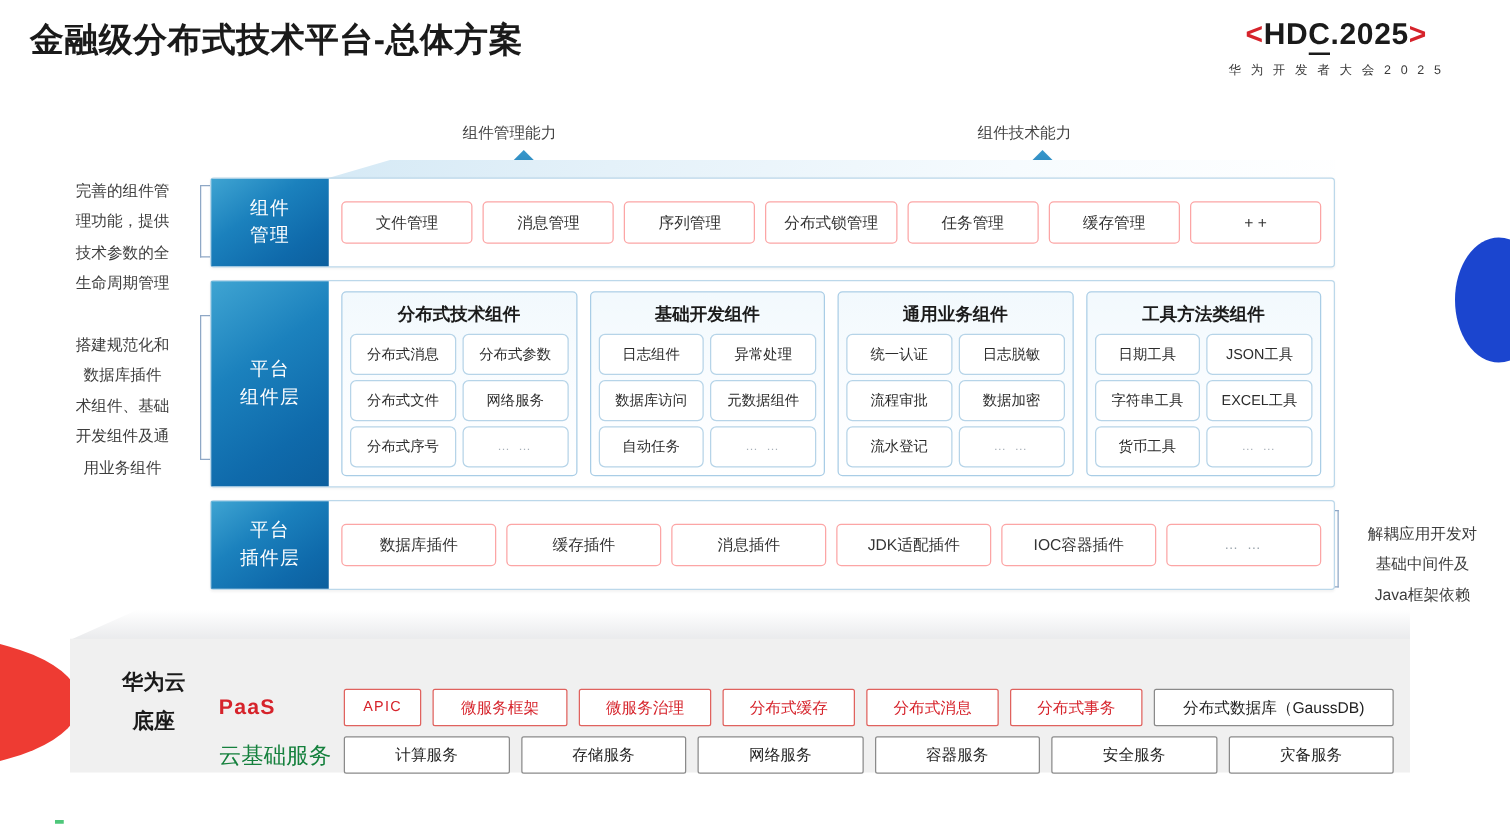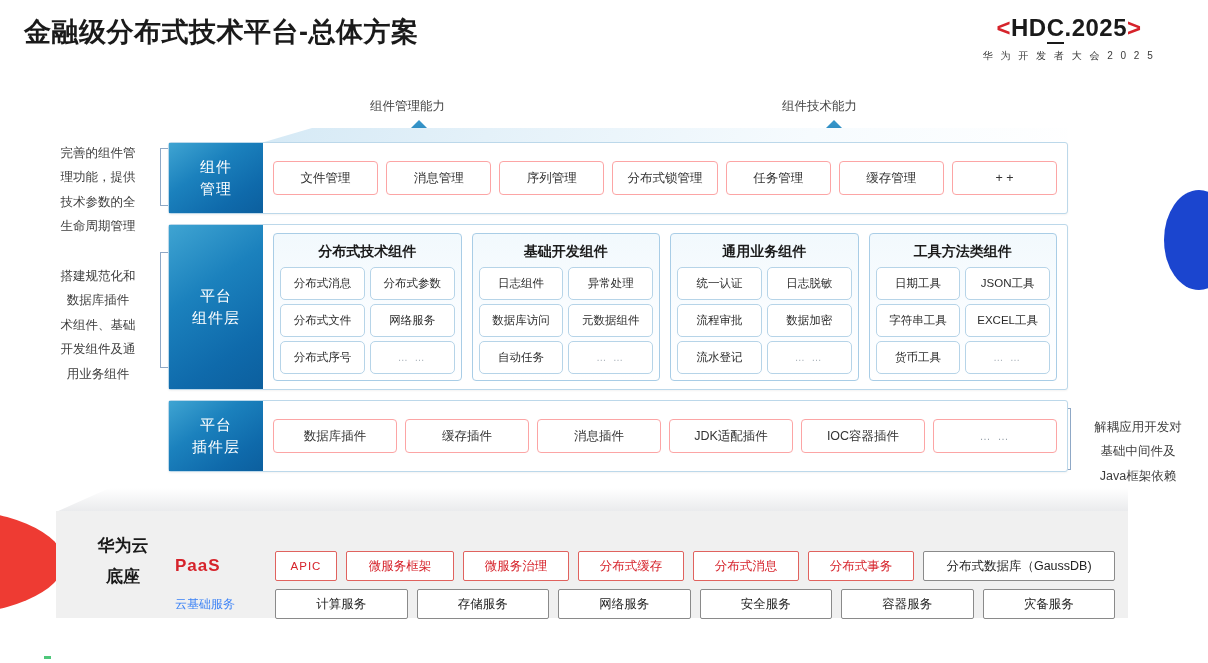--- a/index.html
+++ b/index.html
@@ -194,21 +194,21 @@
   }
   #base-row-paas { left: 175px; top: 529px; width: 940px; }
   #base-row-infra { left: 175px; top: 567px; width: 940px; }
 
   .base-row-label {
     width: 92px; flex: 0 0 92px;
     display: flex; align-items: center; justify-content: flex-start;
     white-space: nowrap;
   }
   #paas-label { font-size: 17px; font-weight: bold; color: #d6232b; letter-spacing: 1px; }
-  #infra-label { font-size: 12px; color: #3b82f6; }
+  #infra-label { font-size: 18px; color: #15803d; }
 
   .base-chips { flex: 1; display: flex; gap: 9px; align-items: stretch; }
   .base-chip {
     height: 30px;
     border-radius: 2px;
     display: flex; align-items: center; justify-content: center;
     font-size: 12.5px; white-space: nowrap;
     background: #ffffff;
   }
   .base-chip.red { border: 1.5px solid #e0625e; color: #d6232b; }
@@ -394,17 +394,17 @@
 </div>
 
 <div class="base-row" id="base-row-infra">
   <div class="base-row-label">
     <span id="infra-label">云基础服务</span>
   </div>
   <div class="base-chips">
     <div class="base-chip gray w-eq">计算服务</div>
     <div class="base-chip gray w-eq">存储服务</div>
     <div class="base-chip gray w-eq">网络服务</div>
+    <div class="base-chip gray w-eq">容器服务</div>
     <div class="base-chip gray w-eq">安全服务</div>
-    <div class="base-chip gray w-eq">容器服务</div>
     <div class="base-chip gray w-eq">灾备服务</div>
   </div>
 </div>
 
 </body></html>

